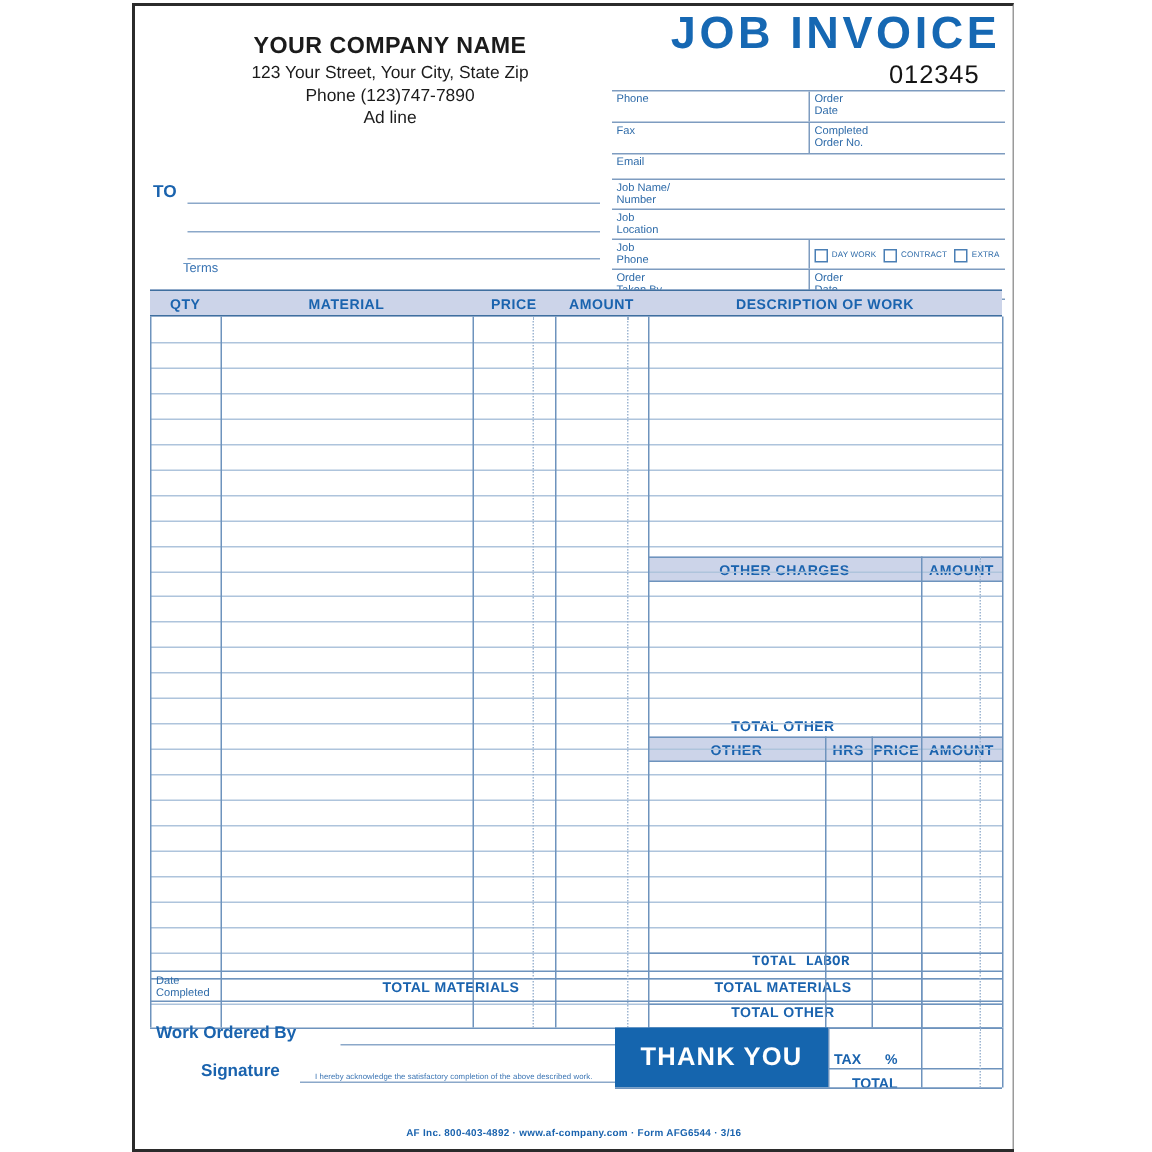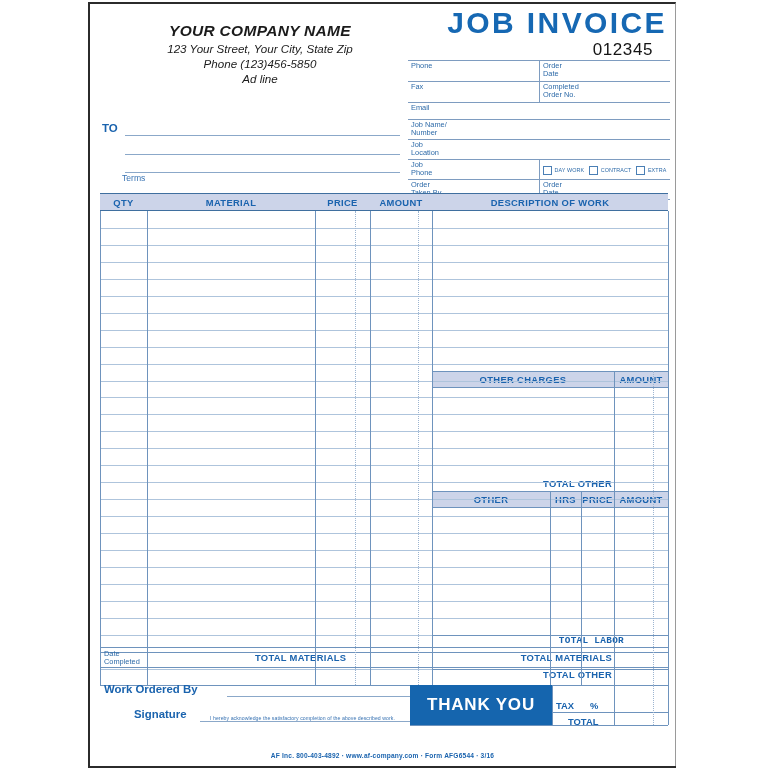--- a/index.html
+++ b/index.html
@@ -27,21 +27,21 @@
   }
   #sheet:after {
     content:"";
     position:absolute; left:-2px; right:-1px; bottom:-2px; height:2px;
     background:#2b2b2b;
   }
 
   
   .co-block {
     position: absolute; left: 20px; top: 18px; width: 300px;
-    text-align: center; color: #1b1b1b; font-style: italic;
+    text-align: center; color: #1b1b1b;
   }
   .co-name { font-size: 15.5px; font-weight: bold; letter-spacing: .3px; }
   .co-line { font-size: 11.6px; margin-top: 2px; }
 
   .title {
     position: absolute; right: 8px; top: 2px;
     font-size: 30px; font-weight: bold; color: #1668b3;
     letter-spacing: 2.4px;
   }
   .invno {
@@ -107,21 +107,21 @@
     display: flex; align-items: center; justify-content: center;
   }
   .hline { position: absolute; height: 0; border-bottom: 1px solid #aec4dc; }
   .hline.strong { border-bottom: 1.2px solid #6e93bd; }
   .vline { position: absolute; width: 0; border-left: 1.1px solid #6e93bd; }
   .vdot  { position: absolute; width: 0; border-left: 1.1px dotted #9db5d1; }
 
   .totlbl {
     position: absolute;
     font-size: 9.4px; font-weight: bold; color: #1a63ae;
-    text-align: right; letter-spacing: .3px;
+    text-align: center; letter-spacing: .3px;
   }
 
   
   .datecomp {
     position:absolute; left: 14px; top: 646px;
     font-size: 7.4px; line-height: 8.2px; color: #2d6aa8;
   }
   .wob {
     position:absolute; left: 14px; top: 679px;
     font-size: 11.4px; font-weight: bold; color:#1a63ae;
@@ -164,21 +164,21 @@
 </style>
 </head>
 <body>
 
 <div id="page">
   <div id="sheet">
 
     <div class="co-block">
       <div class="co-name">YOUR COMPANY NAME</div>
       <div class="co-line">123 Your Street, Your City, State  Zip</div>
-      <div class="co-line">Phone (123)456-5850</div>
+      <div class="co-line">Phone (123)747-7890</div>
       <div class="co-line">Ad line</div>
     </div>
 
     <div class="title">JOB INVOICE</div>
     <div class="invno">012345</div>
 
     <div class="to-label">TO</div>
     <div class="to-rule" style="top:131px;"></div>
     <div class="to-rule" style="top:150px;"></div>
     <div class="to-rule" style="top:168px;"></div>

